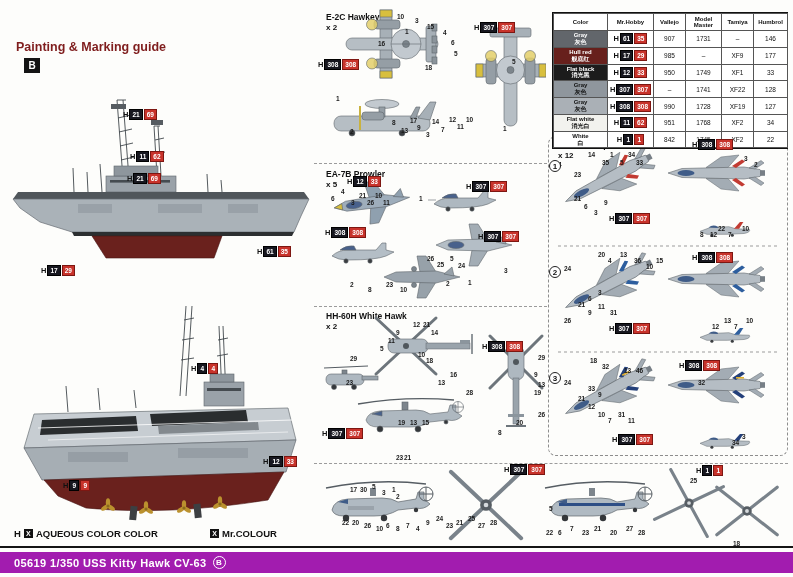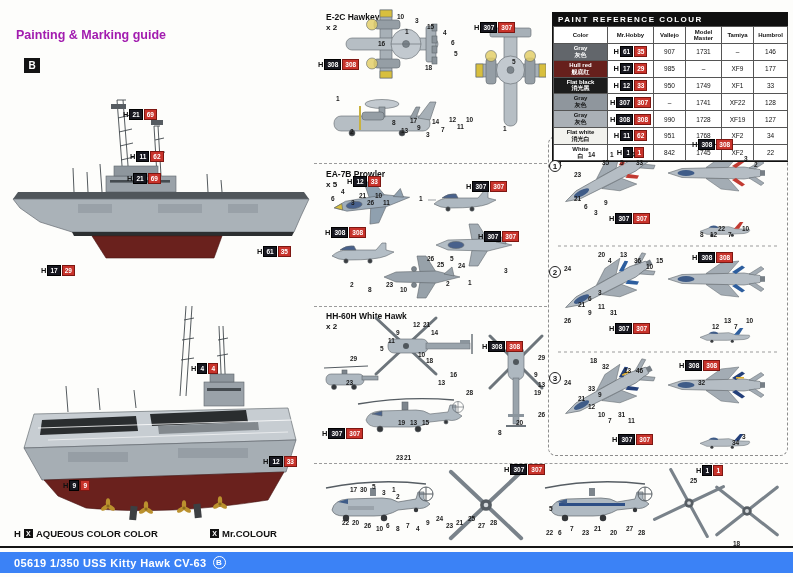--- a/index.html
+++ b/index.html
@@ -1,20 +1,20 @@
 <!DOCTYPE html>
 <html><head>
 <meta charset="utf-8">
 <style>
 *{box-sizing:border-box}
 body{margin:0;background:#8f8f8f;font-family:"Liberation Sans",sans-serif}
 #page{position:relative;width:793px;height:577px;background:#fdfdfb;overflow:hidden;margin:0 auto}
 .illus{position:absolute}
 .hdr-cn{position:absolute;left:16px;top:10px;font-size:13px;font-weight:bold;letter-spacing:3px;color:#111}
-.hdr-en{position:absolute;left:16px;top:28px;font-size:12.5px;font-weight:bold;color:#a21caf}
+.hdr-en{position:absolute;left:16px;top:40px;font-size:12.5px;font-weight:bold;color:#7f1d1d}
 .hdr-badge{position:absolute;left:24px;top:58px;width:16px;height:15px;background:#141414;color:#fff;font-weight:bold;font-size:10px;line-height:15px;text-align:center}
 .sec-title{position:absolute;font-weight:bold;font-size:8.5px;color:#111;line-height:1.25}
 .sec-title span{display:block}
 .sec-title .qty{font-size:8px}
 .dash{position:absolute;border-top:1px dashed #9b9b9b;height:0}
 .fa18-box{position:absolute;left:548px;top:136px;width:240px;height:320px;border:1.2px dashed #8d8d8d;border-radius:8px}
 .gnum{position:absolute;width:12px;height:12px;border:1.2px solid #222;border-radius:50%;background:#fff;font-weight:bold;font-size:8px;line-height:12px;text-align:center;color:#111;z-index:6}
 .chip{display:inline-flex;align-items:stretch;font-weight:bold;white-space:nowrap;z-index:6}
 .chip .chip-h{font-size:7.5px;color:#111;margin-right:1px;align-self:center}
 .chip .chip-b1{background:#17171f;color:#fff;font-size:6.5px;line-height:9px;padding:0 2px;min-width:10px;text-align:center;border:0.5px solid #000}
@@ -23,21 +23,21 @@
 #overlay{position:absolute;left:0;top:0;width:100%;height:100%;pointer-events:none;z-index:5}
 .paint-table{position:absolute;left:552px;top:12px;width:236px;border:1px solid #111;background:#fff;z-index:2}
 .pt-title{background:#101010;color:#fff;font-weight:bold;font-size:8px;letter-spacing:1.5px;padding:2px 5px}
 .paint-table table{width:100%;border-collapse:collapse;table-layout:fixed}
 .paint-table th{font-size:6px;border:0.5px solid #555;padding:2px 0;font-weight:bold;color:#111}
 .paint-table td{font-size:6.5px;border:0.5px solid #555;text-align:center;padding:1px 0;color:#111;height:13px}
 .paint-table td.swatch{font-size:6px;white-space:pre-line;line-height:1.15;padding:1px;font-weight:bold}
 .legend{position:absolute;font-weight:bold;font-size:9.5px;color:#111;display:flex;align-items:center;gap:3px}
 .legend .box{display:inline-block;width:9px;height:9px;background:#111;color:#fff;font-weight:bold;font-size:7px;line-height:9px;text-align:center}
 .rule{position:absolute;left:0;top:546px;width:793px;border-top:2px solid #141414}
-.footer{position:absolute;left:0;top:552px;width:793px;height:21px;background:#3b82f6;color:#fff;display:flex;align-items:center;padding-left:14px;font-weight:bold;font-size:11px;letter-spacing:.4px}
+.footer{position:absolute;left:0;top:552px;width:793px;height:21px;background:#a21caf;color:#fff;display:flex;align-items:center;padding-left:14px;font-weight:bold;font-size:11px;letter-spacing:.4px}
 .footer .fbadge{margin-left:6px;width:13px;height:13px;border:1px solid #fff;border-radius:50%;font-size:8px;line-height:12px;text-align:center;font-weight:bold}
 </style>
 </head>
 <body>
 
 <div id="page">
 
   <div class="hdr-en">Painting &amp; Marking guide</div>
   <div class="hdr-badge">B</div>
 
@@ -410,21 +410,20 @@
         <polygon points="40,8 47,0 51,0 46,8" fill="#24407a"></polygon>
       </g>
     </svg>
   </div>
 
   <div class="gnum" style="left:549px;top:160px">1</div>
   <div class="gnum" style="left:549px;top:266px">2</div>
   <div class="gnum" style="left:549px;top:372px">3</div>
 
   <div class="paint-table">
-    <div class="pt-title">PAINT  REFERENCE  COLOUR</div>
     <table>
       <colgroup>
         <col style="width:54px">
           <col style="width:46px">
           <col style="width:32px">
         <col style="width:36px">
           <col style="width:32px">
           <col style="width:34px">
       </colgroup>
       <thead>

